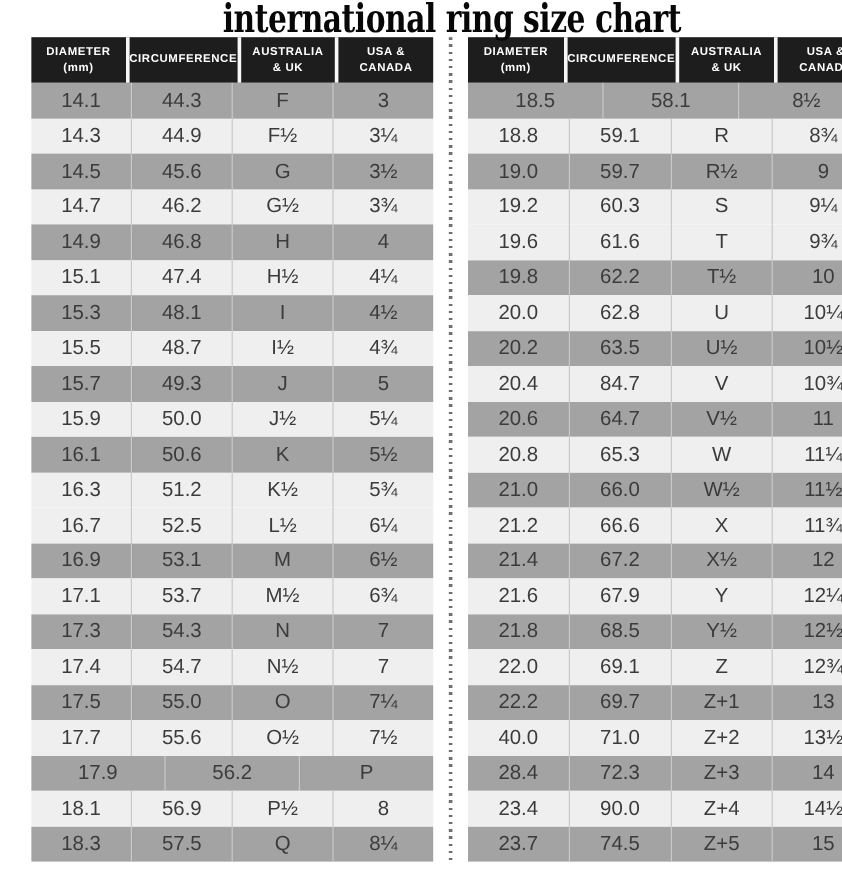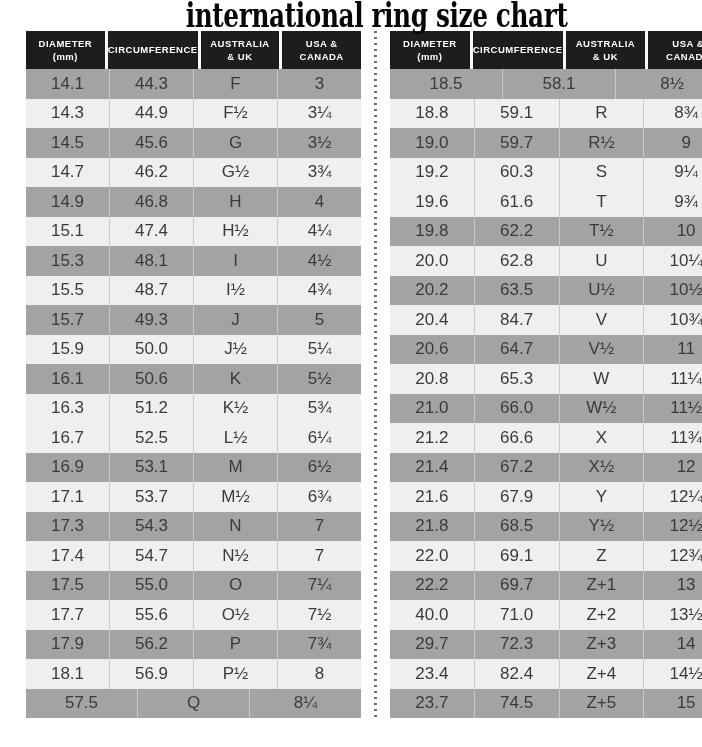--- a/index.html
+++ b/index.html
@@ -182,29 +182,29 @@
           <div class="row alt">
             <div class="cell">17.7</div>
             <div class="cell">55.6</div>
             <div class="cell">O½</div>
             <div class="cell">7½</div>
           </div>
           <div class="row">
             <div class="cell">17.9</div>
             <div class="cell">56.2</div>
             <div class="cell">P</div>
-            <div class="cell">7¾</div>
           </div>
           <div class="row alt">
             <div class="cell">18.1</div>
             <div class="cell">56.9</div>
             <div class="cell">P½</div>
             <div class="cell">8</div>
           </div>
           <div class="row">
+            <div class="cell">18.3</div>
             <div class="cell">57.5</div>
             <div class="cell">Q</div>
             <div class="cell">8¼</div>
           </div>
         </div>
     </section>
 
     <div class="divider-col">
       <div class="dotted-line"></div>
     </div>
@@ -336,28 +336,28 @@
             <div class="cell">Z+1</div>
             <div class="cell">13</div>
           </div>
           <div class="row alt">
             <div class="cell">40.0</div>
             <div class="cell">71.0</div>
             <div class="cell">Z+2</div>
             <div class="cell">13½</div>
           </div>
           <div class="row">
-            <div class="cell">29.7</div>
+            <div class="cell">28.4</div>
             <div class="cell">72.3</div>
             <div class="cell">Z+3</div>
             <div class="cell">14</div>
           </div>
           <div class="row alt">
             <div class="cell">23.4</div>
-            <div class="cell">82.4</div>
+            <div class="cell">90.0</div>
             <div class="cell">Z+4</div>
             <div class="cell">14½</div>
           </div>
           <div class="row">
             <div class="cell">23.7</div>
             <div class="cell">74.5</div>
             <div class="cell">Z+5</div>
             <div class="cell">15</div>
           </div>
         </div>

